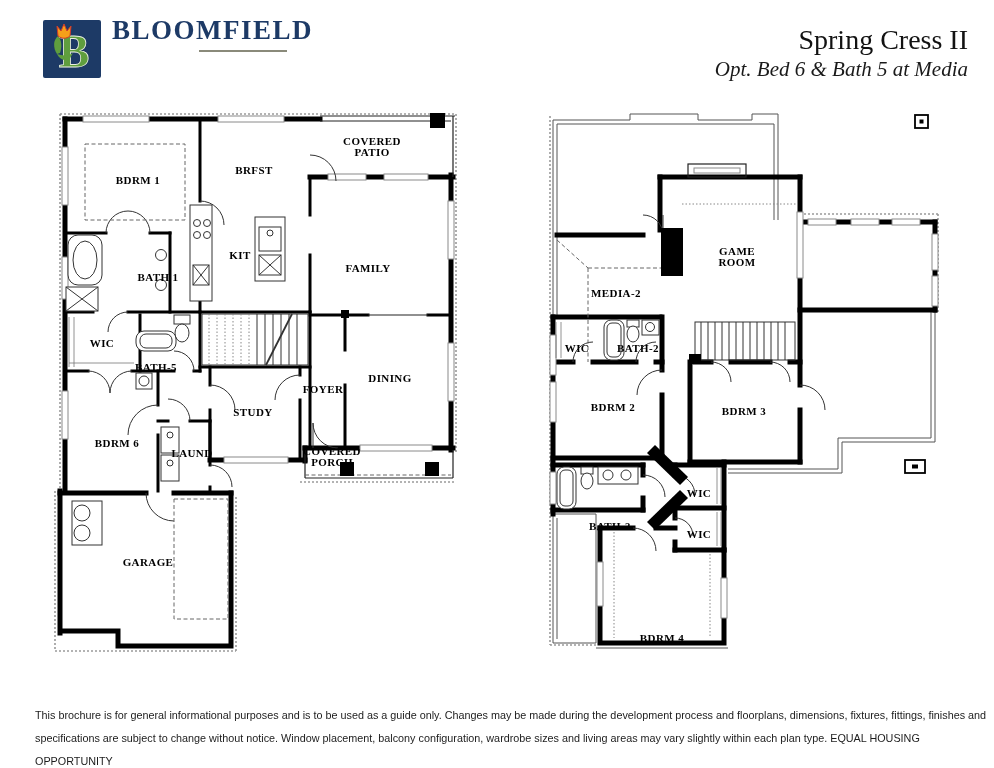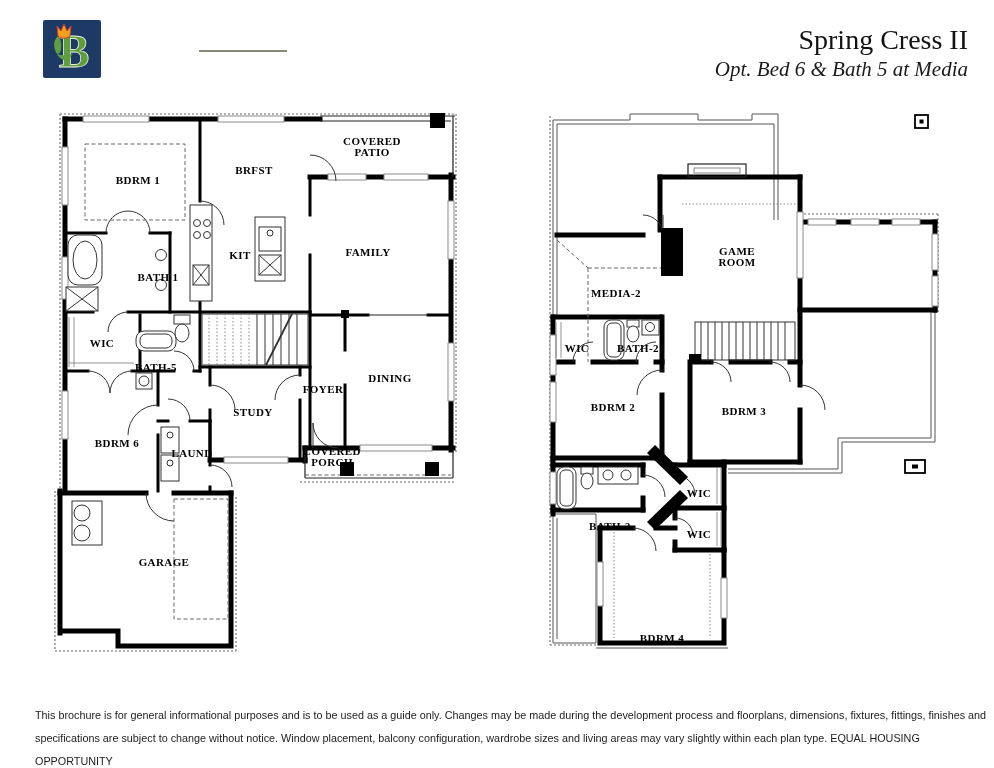--- a/index.html
+++ b/index.html
@@ -48,20 +48,21 @@
 <div class="abs logo-box">
   <svg width="58" height="58" viewBox="0 0 58 58">
     <rect x="0" y="0" width="58" height="58" rx="2" fill="#1d3a66"></rect>
     <text x="31" y="47" font-family="Liberation Serif, serif" font-size="46" font-weight="bold" fill="#5f9e3e" stroke="#e8eede" stroke-width="0.8" text-anchor="middle">B</text>
     <path d="M14,34 C10,28 10,20 15,16 C19,20 19,28 17,33 Z" fill="#5f9e3e"></path>
     <path d="M14,34 C20,36 26,36 30,33 L26,40 C20,41 16,38 14,34 Z" fill="#5f9e3e"></path>
     <path d="M15,16 L14,6 L18,11 L21,4 L24,11 L28,6 L27,16 C23,19 19,19 15,16 Z" fill="#f5a01a" stroke="#d23c2a" stroke-width="1"></path>
   </svg>
 </div>
 <div class="abs brand">
+  <div>BLOOMFIELD</div>
 </div>
 <div class="abs brand-rule"></div>
 <div class="abs plan-title">Spring Cress II</div>
 <div class="abs plan-subtitle">Opt. Bed 6 &amp; Bath 5 at Media</div>
 
 <svg class="abs" style="left:28px;top:105px;" width="430" height="555" viewBox="0 0 430 555">
 
   <g class="hatch">
     <path d="M32,9 H428 M32,9 V390 M428,9 V348 M272,377 H428 M27,386 V546 M27,546 H208 M208,546 V390"></path>
   </g>
@@ -312,33 +313,33 @@
     <rect class="blk" x="371.5" y="9.5" width="4" height="4"></rect>
     <rect class="post" x="357" y="350" width="20" height="13"></rect>
     <rect class="blk" x="364" y="354.5" width="6" height="4"></rect>
   </g>
 </svg>
 
 <div class="rlabel" style="left:138px;top:180px;">BDRM 1</div>
 <div class="rlabel" style="left:254px;top:170px;">BRFST</div>
 <div class="rlabel" style="left:372px;top:147px;">COVERED
 PATIO</div>
-<div class="rlabel" style="left:368px;top:252px;">FAMILY</div>
+<div class="rlabel" style="left:368px;top:268px;">FAMILY</div>
 <div class="rlabel" style="left:240px;top:255px;">KIT</div>
 <div class="rlabel" style="left:126px;top:277px;margin-left:32px;">BATH 1</div>
 <div class="rlabel" style="left:102px;top:343px;">WIC</div>
 <div class="rlabel" style="left:156px;top:367px;">BATH-5</div>
 <div class="rlabel" style="left:117px;top:443px;">BDRM 6</div>
 <div class="rlabel" style="left:192px;top:453px;">LAUND</div>
 <div class="rlabel" style="left:253px;top:412px;">STUDY</div>
 <div class="rlabel" style="left:323px;top:389px;">FOYER</div>
 <div class="rlabel" style="left:390px;top:378px;">DINING</div>
 <div class="rlabel" style="left:332px;top:457px;">COVERED
 PORCH</div>
-<div class="rlabel" style="left:164px;top:562px;">GARAGE</div>
+<div class="rlabel" style="left:148px;top:562px;">GARAGE</div>
 
 <div class="rlabel" style="left:616px;top:293px;">MEDIA-2</div>
 <div class="rlabel" style="left:737px;top:257px;">GAME
 ROOM</div>
 <div class="rlabel" style="left:577px;top:348px;">WIC</div>
 <div class="rlabel" style="left:638px;top:348px;">BATH-2</div>
 <div class="rlabel" style="left:613px;top:407px;">BDRM 2</div>
 <div class="rlabel" style="left:744px;top:411px;">BDRM 3</div>
 <div class="rlabel" style="left:610px;top:491px;margin-top:35px;">BATH-3</div>
 <div class="rlabel" style="left:699px;top:493px;">WIC</div>

